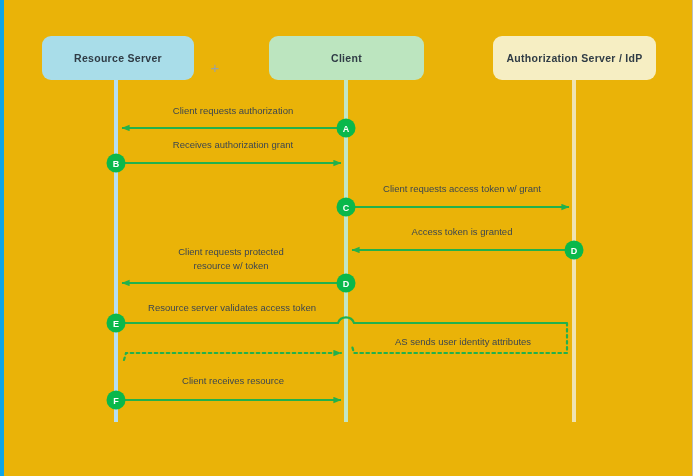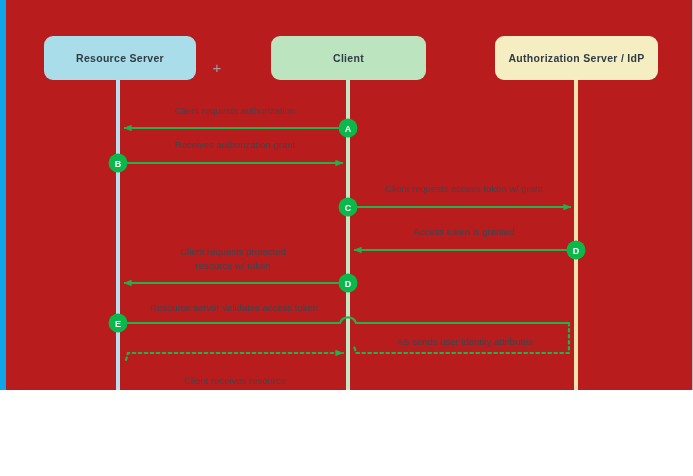--- a/index.html
+++ b/index.html
@@ -4,24 +4,24 @@
 <title>OAuth Sequence Diagram</title>
 <style>
   html, body {
     margin: 0;
     padding: 0;
     background: #ffffff;
   }
   #canvas {
     position: relative;
     width: 693px;
-    height: 390px;
-    background: #b91c1c;
+    height: 476px;
+    background: #eab308;
     border-right: 1px solid #b9bdc2;
-    border-left: 6px solid #0ea5e9;
+    border-left: 4px solid #0ea5e9;
     box-sizing: border-box;
     overflow: hidden;
     font-family: "Liberation Sans", sans-serif;
   }
   svg#diagram {
     position: absolute;
     left: 0;
     top: 0;
     width: 693px;
     height: 476px;

